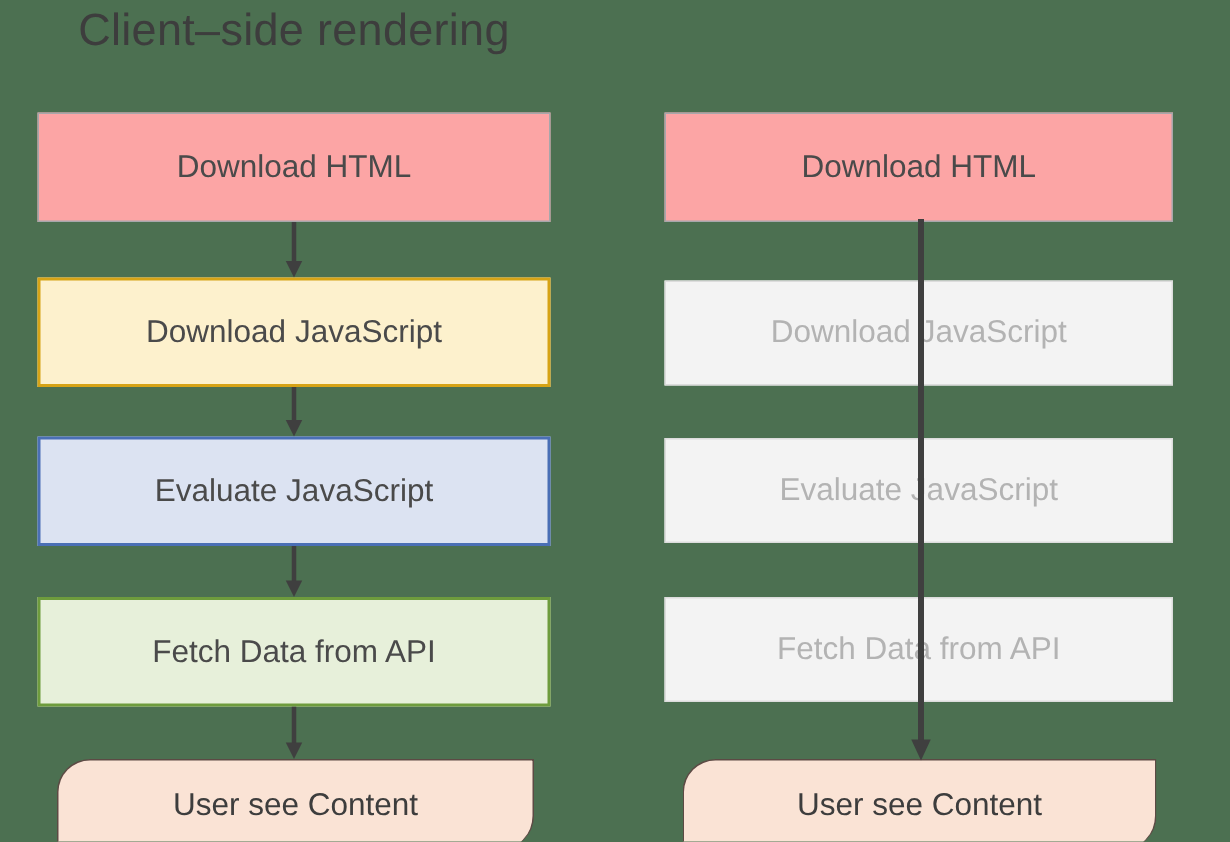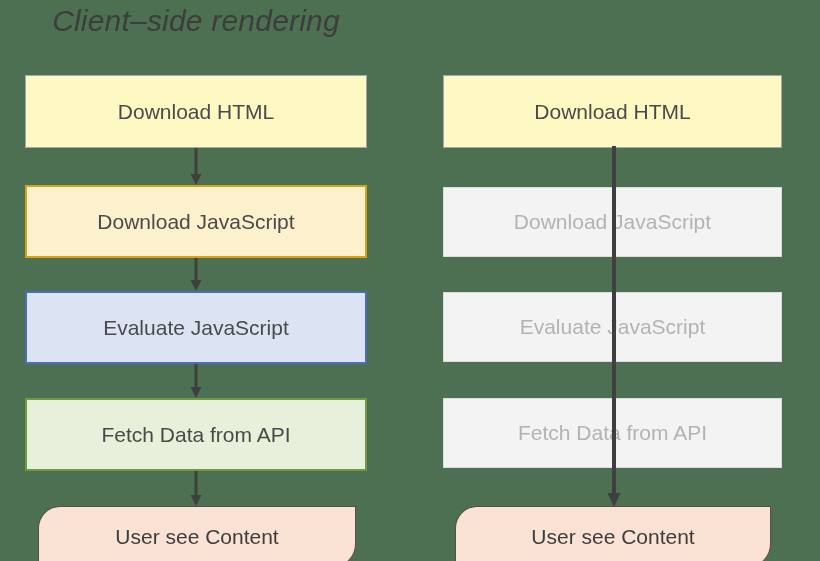--- a/index.html
+++ b/index.html
@@ -21,35 +21,35 @@
   .col-title {
     position: absolute;
     top: 4px;
     width: 370px;
     text-align: center;
     font-size: 30px;
     color: #3d3d3d;
     letter-spacing: 0.2px;
     white-space: nowrap;
   }
-  .col-title.left  { left: 11px; font-style: italic; }
+  .col-title.left  { left: 11px; }
   .col-title.right { left: 428px; }
 
   .node {
     position: absolute;
     box-sizing: border-box;
     display: flex;
     align-items: center;
     justify-content: center;
     font-size: 21px;
     white-space: nowrap;
   }
   
   .n-html {
-    background: #fef9c3;
+    background: #fca5a5;
     border: 1px solid #a7a7ab;
     color: #4a4a4a;
   }
   .n-js {
     background: #fdf1cd;
     border: 2px solid #d6a316;
     color: #4a4a4a;
   }
   .n-eval {
     background: #dce3f2;

